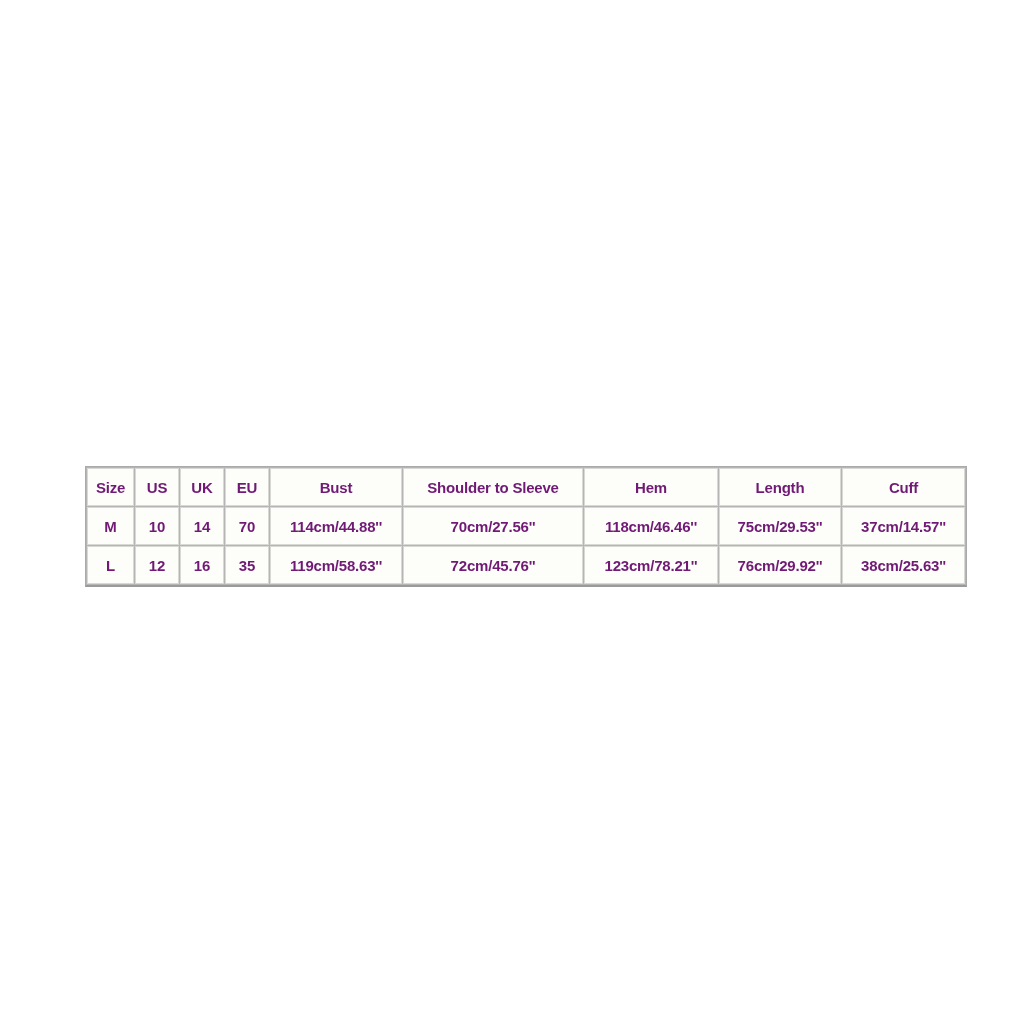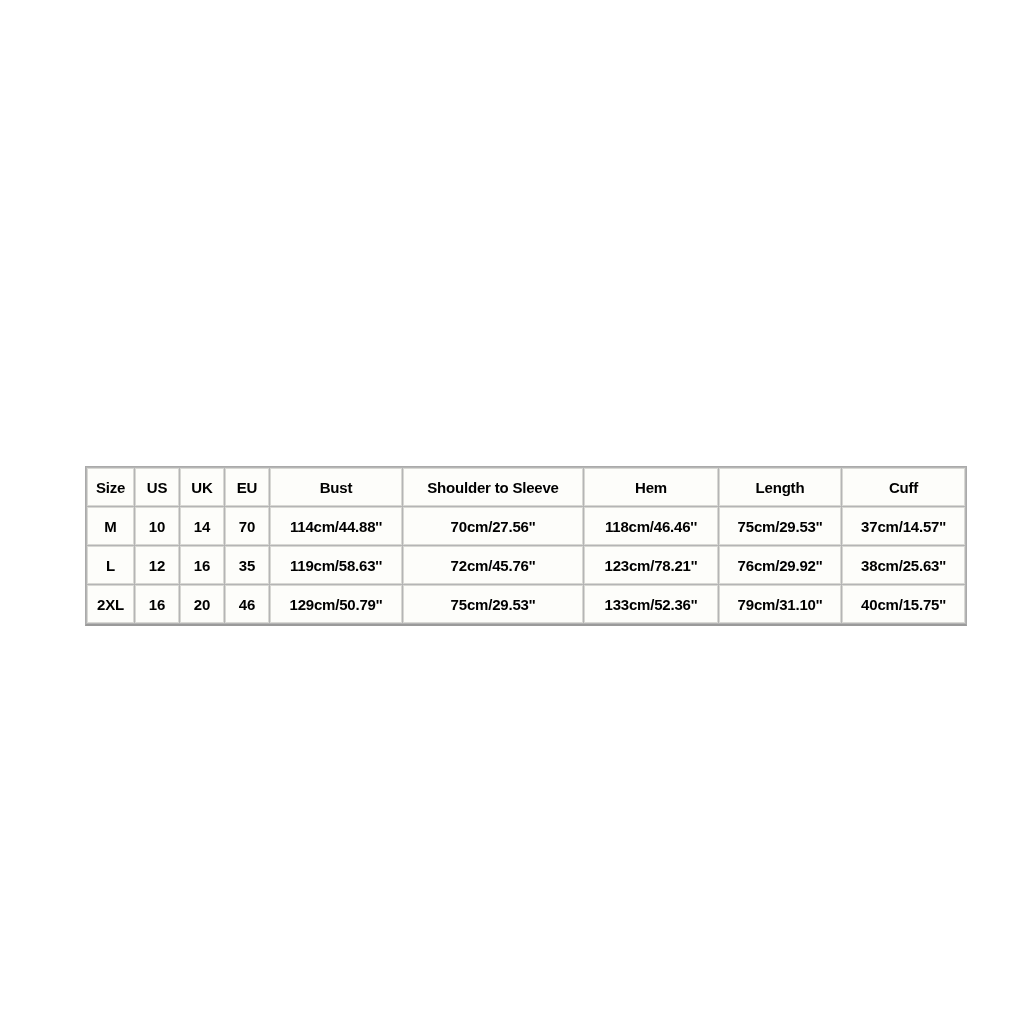--- a/index.html
+++ b/index.html
@@ -35,21 +35,21 @@
   }
 
   table.size-chart td,
   table.size-chart th {
     background: #fdfdfa;
     border: 1px solid #d8d8d4;
     text-align: center;
     vertical-align: middle;
     height: 36px;
     padding: 0 2px;
-    color: #000000;
+    color: #701a75;
     font-weight: bold;
     font-size: 15px;
     letter-spacing: -0.2px;
     white-space: nowrap;
   }
 
   table.size-chart th {
     font-size: 15px;
   }
 
@@ -112,26 +112,15 @@
         <td class="num-cell">L</td>
         <td class="num-cell">12</td>
         <td class="num-cell">16</td>
         <td class="num-cell">35</td>
         <td class="meas-cell">119cm/58.63''</td>
         <td class="meas-cell">72cm/45.76''</td>
         <td class="meas-cell">123cm/78.21''</td>
         <td class="meas-cell">76cm/29.92''</td>
         <td class="meas-cell">38cm/25.63''</td>
       </tr>
-      <tr>
-        <td class="num-cell">2XL</td>
-        <td class="num-cell">16</td>
-        <td class="num-cell">20</td>
-        <td class="num-cell">46</td>
-        <td class="meas-cell">129cm/50.79''</td>
-        <td class="meas-cell">75cm/29.53''</td>
-        <td class="meas-cell">133cm/52.36''</td>
-        <td class="meas-cell">79cm/31.10''</td>
-        <td class="meas-cell">40cm/15.75''</td>
-      </tr>
     </tbody>
   </table>
 </div>
 
 </body></html>

